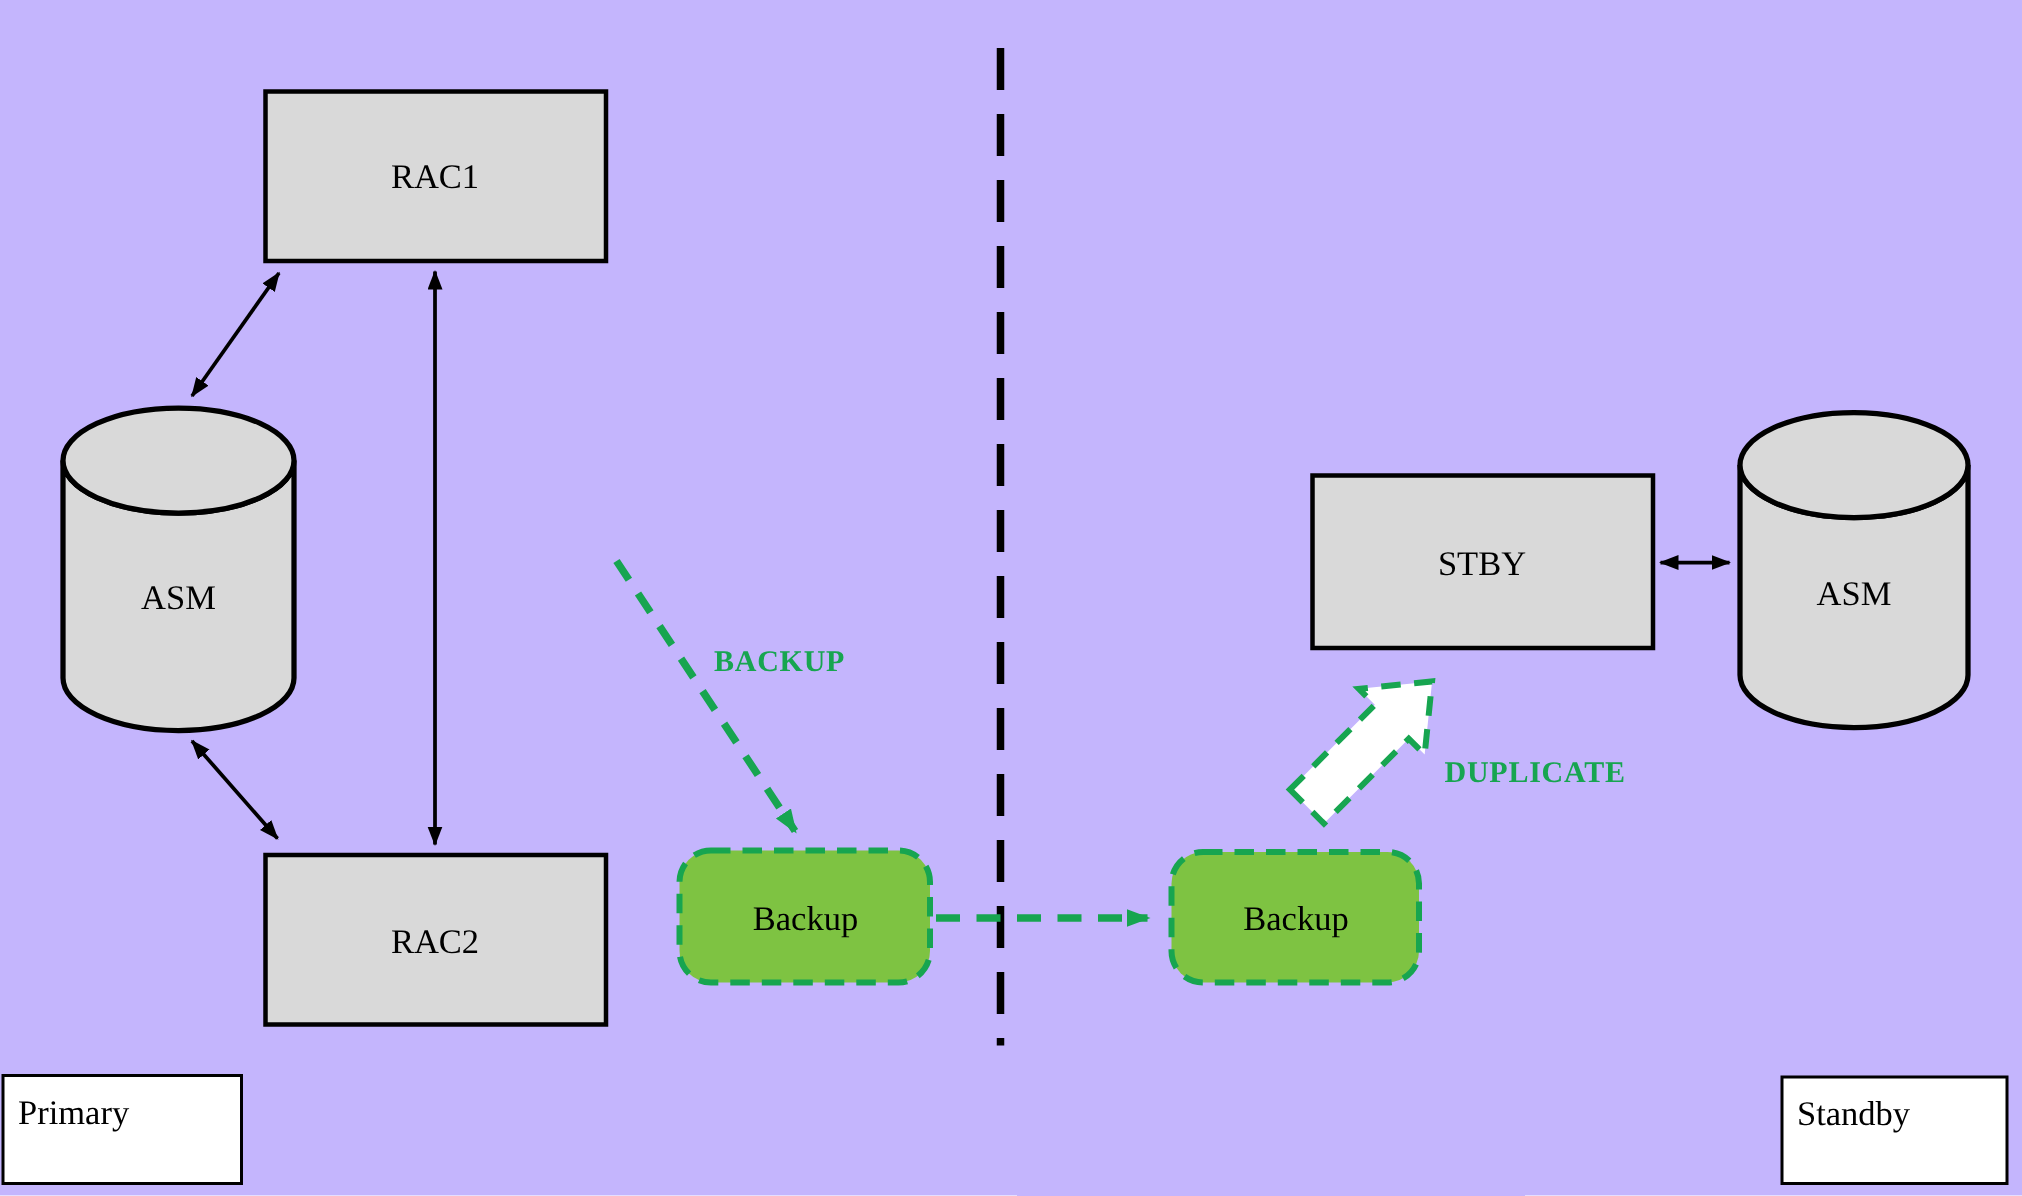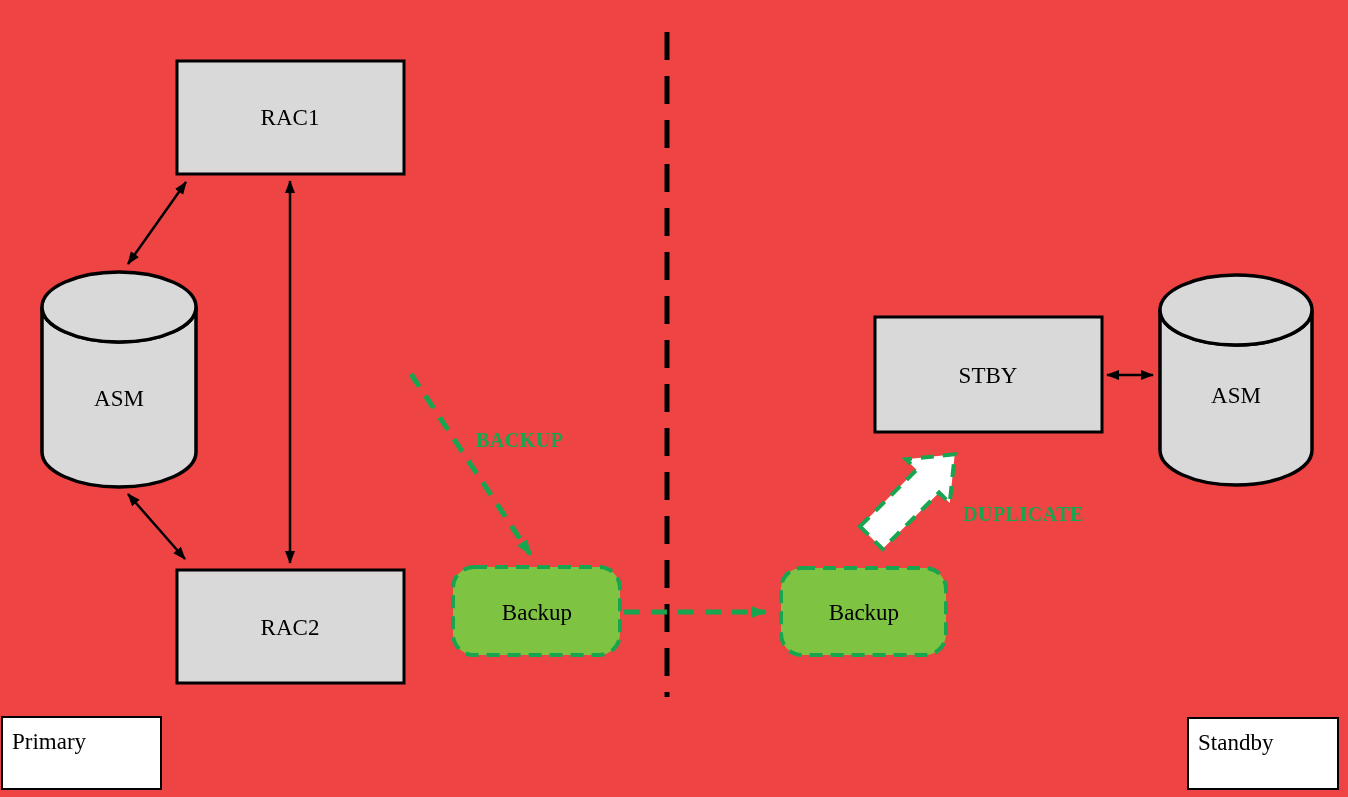--- a/index.html
+++ b/index.html
@@ -5,21 +5,21 @@
   html, body {
     margin: 0;
     padding: 0;
     background: #ffffff;
     font-family: "Liberation Serif", serif;
   }
   .stage {
     position: relative;
     width: 1348px;
     height: 797px;
-    background: #ef4444;
+    background: #c4b5fd;
     overflow: hidden;
   }
   svg { display: block; }
   text {
     font-family: "Liberation Serif", serif;
     fill: #000000;
   }
   .node-label { font-size: 23px; }
   .green-label {
     font-size: 20px;

